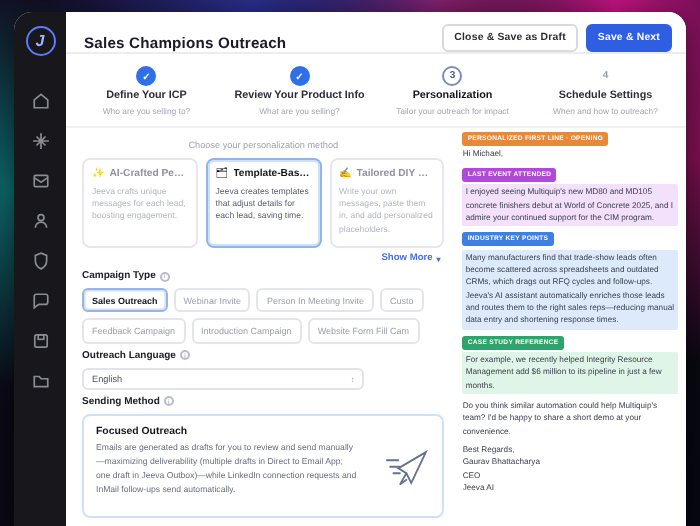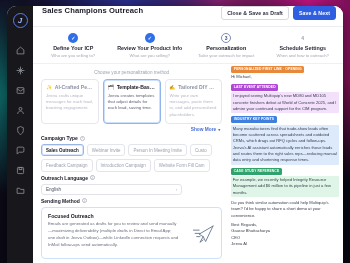--- a/index.html
+++ b/index.html
@@ -53,21 +53,21 @@
     display: flex; align-items: center; justify-content: center;
     opacity: .62;
   }
   .rail-icon svg { width: 9px; height: 9px; stroke: #cfd4dd; fill: none; stroke-width: 1.5; }
   .rail-sep { height: 2px; }
   
   .main { flex: 1; display: flex; flex-direction: column; min-width: 0; background:#fff; }
   
   .hdr {
     height: 21px; flex: 0 0 21px;
-    display: flex; align-items: flex-start;
+    display: flex; align-items: flex-end;
     padding: 0 7px 0 9px;
     border-bottom: 1px solid #ededf1;
     gap: 24px;
   }
   .hdr-title { font-size: 7.6px; font-weight: 700; color: #1b1b28; letter-spacing: .1px; }
   .hdr-actions { margin-left: auto; display: flex; gap: 4px; align-items: center; }
   .btn {
     font-size: 5.2px; font-weight: 700; border-radius: 3px;
     padding: 3.2px 5px; white-space: nowrap; letter-spacing: .1px;
   }

